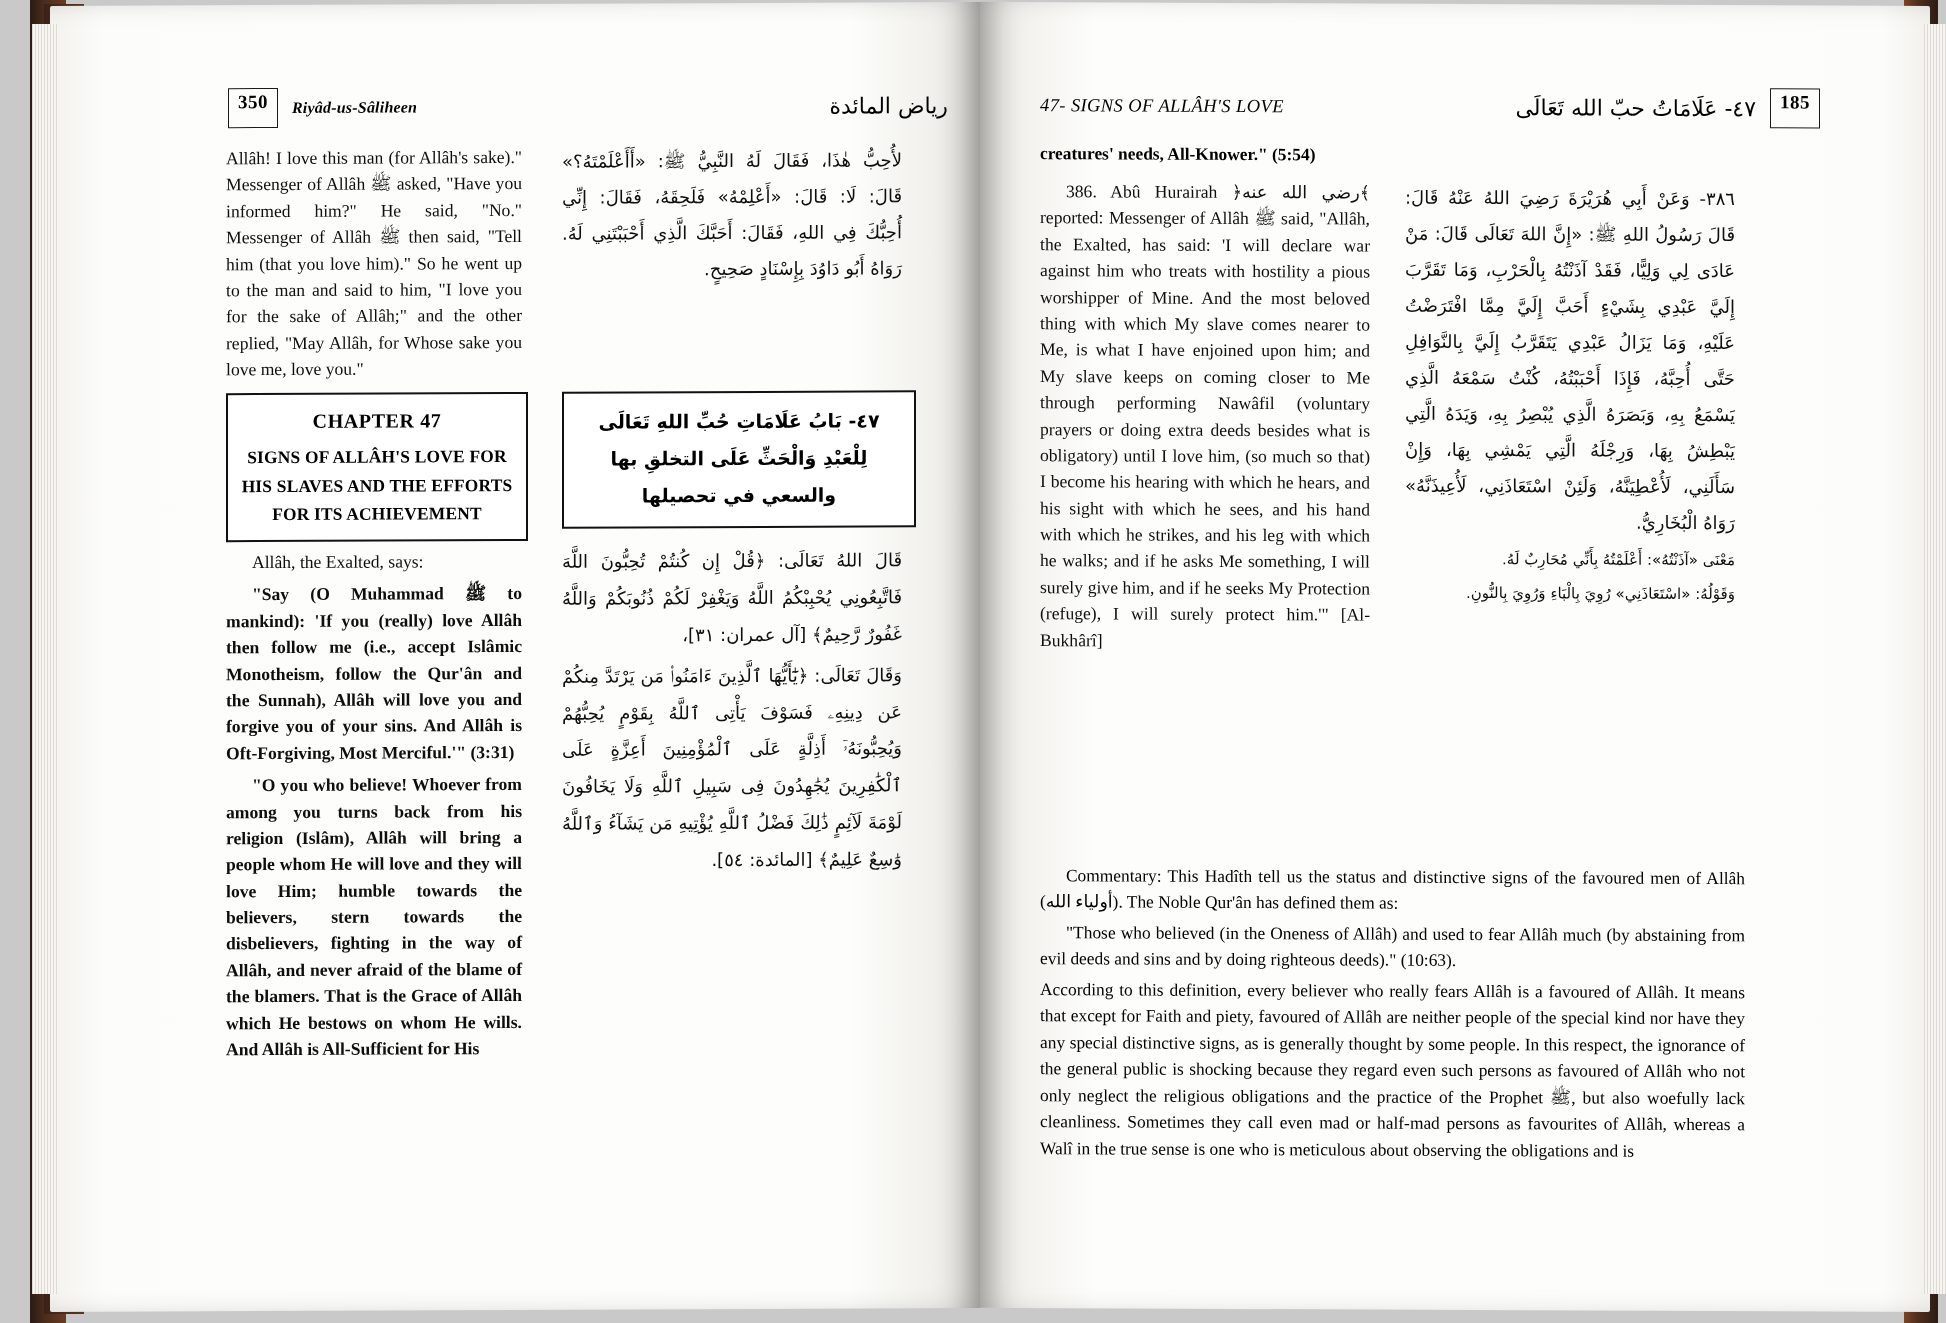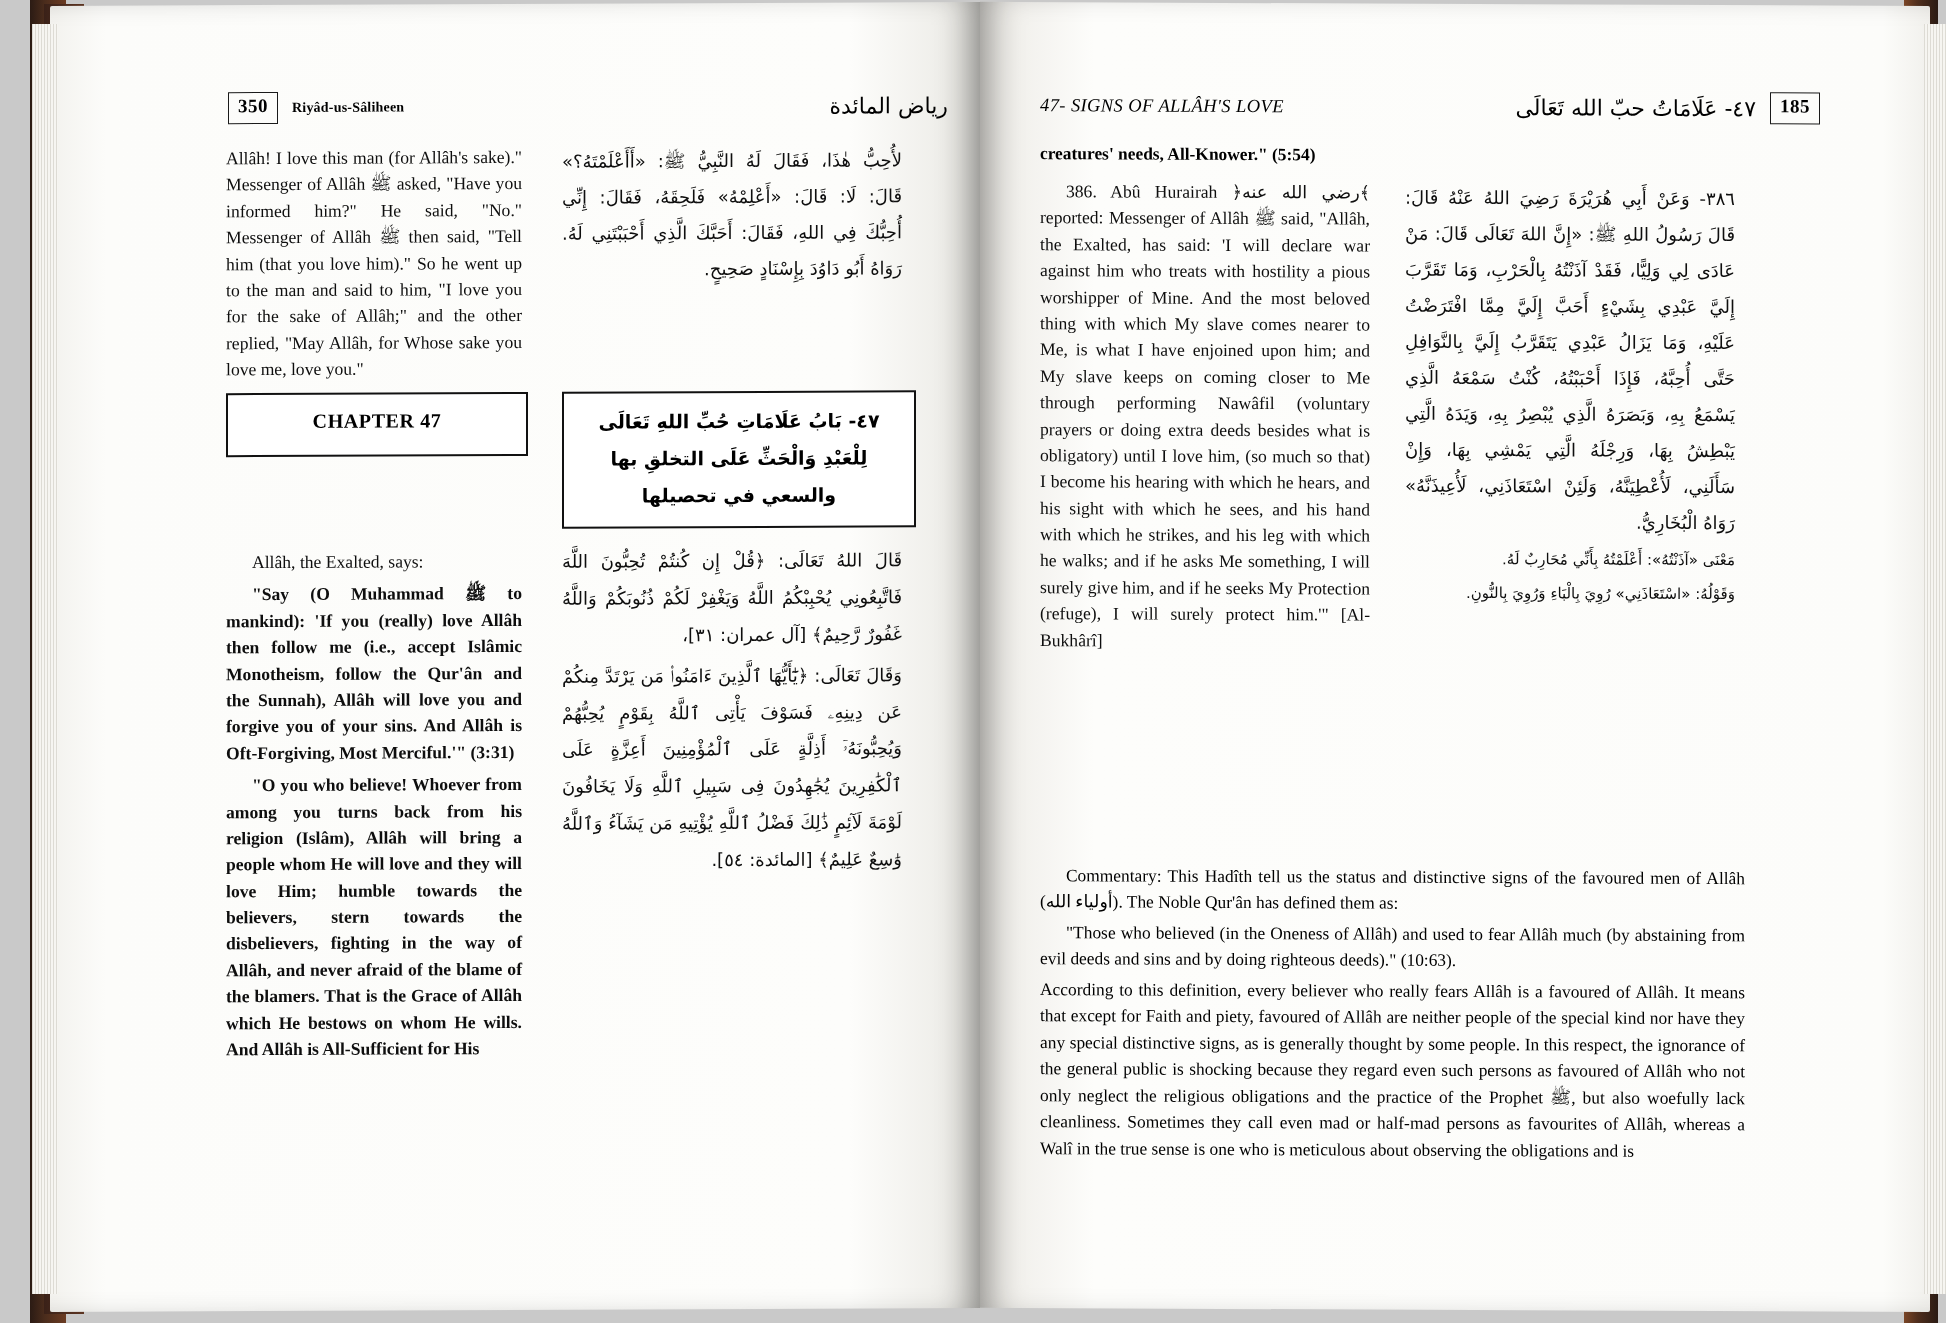--- a/index.html
+++ b/index.html
@@ -96,27 +96,28 @@
     display: flex;
     align-items: center;
   }
   .hdr-left { left: 178px; width: 720px; }
   .hdr-right { left: 60px; width: 780px; }
 
   .pgnum {
     border: 1.6px solid #1a1a1a;
     font-weight: bold;
     font-size: 19px;
-    padding: 3px 9px 8px 9px;
+    padding: 3px 9px 16px 9px;
     letter-spacing: 0.5px;
     line-height: 1;
     font-family: "Liberation Serif", serif;
   }
   .run-title {
-    font-size: 14px;
+    font-style: italic;
+    font-size: 16px;
     font-weight: bold;
     letter-spacing: 0.2px;
   }
   .run-title-caps {
     font-style: italic;
     font-size: 18.5px;
     letter-spacing: 0.4px;
   }
   .hdr-ar {
     font-size: 22px;
@@ -234,20 +235,21 @@
           <p>Allâh! I love this man (for Allâh's sake)." Messenger of Allâh ﷺ asked, "Have you informed him?" He said, "No." Messenger of Allâh ﷺ then said, "Tell him (that you love him)." So he went up to the man and said to him, "I love you for the sake of Allâh;" and the other replied, "May Allâh, for Whose sake you love me, love you."</p>
           <p class="i">[Abû Dâwûd]</p>
         </div>
 
         <div class="col col-ar-left">
           <p>لأُحِبُّ هٰذَا، فَقَالَ لَهُ النَّبِيُّ ﷺ: «أَأَعْلَمْتَهُ؟» قَالَ: لَا: قَالَ: «أَعْلِمْهُ» فَلَحِقَهُ، فَقَالَ: إِنِّي أُحِبُّكَ فِي اللهِ، فَقَالَ: أَحَبَّكَ الَّذِي أَحْبَبْتَنِي لَهُ. رَوَاهُ أَبُو دَاوُدَ بِإِسْنَادٍ صَحِيحٍ.</p>
         </div>
 
         <div class="chapbox chapbox-en">
           <div class="t1">CHAPTER 47</div>
+          <div>SIGNS OF ALLÂH'S LOVE FOR HIS SLAVES AND THE EFFORTS FOR ITS ACHIEVEMENT</div>
         </div>
 
         <div class="chapbox chapbox-ar">
           <div>٤٧- بَابُ عَلَامَاتِ حُبِّ اللهِ تَعَالَى</div>
           <div>لِلْعَبْدِ وَالْحَثِّ عَلَى التخلقِ بها</div>
           <div>والسعي في تحصيلها</div>
         </div>
 
         <div class="col col-en-left" style="top:544px;">
           <p class="ind">Allâh, the Exalted, says:</p>

